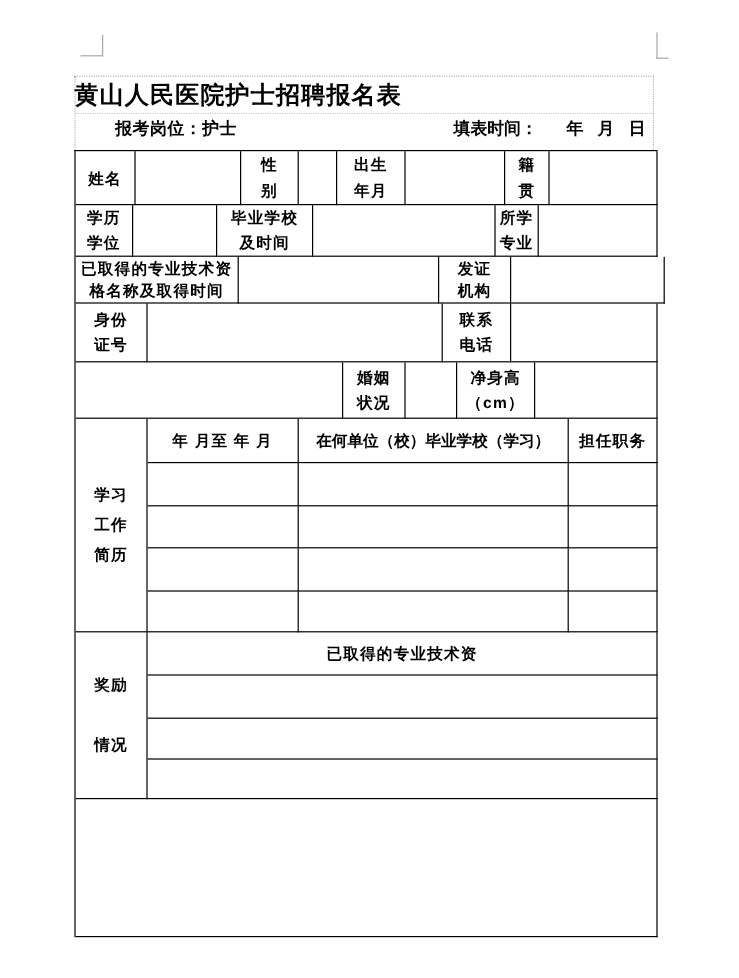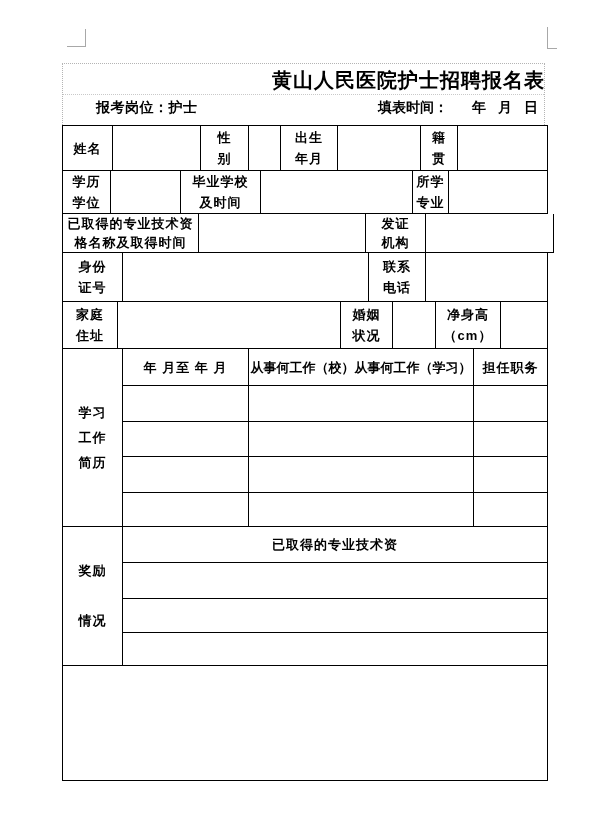--- a/index.html
+++ b/index.html
@@ -11,21 +11,21 @@
            border-right:1px solid #a8a8a8;border-bottom:1px solid #a8a8a8;}
   .mark-tr{position:absolute;left:547px;top:27px;width:9px;height:21px;
            border-left:1px solid #a8a8a8;border-bottom:1px solid #a8a8a8;}
 
   
   .tboundary{position:absolute;left:62px;top:63px;width:483px;height:62px;box-sizing:border-box;
              border-top:1px dotted #b4b4b4;border-left:1px dotted #b4b4b4;border-right:1px dotted #b4b4b4;}
   .tboundary .tb-divider{position:absolute;left:0;right:0;top:30px;border-top:1px dotted #c9c9c9;}
 
   .doc-title{position:absolute;left:62px;top:66px;width:483px;height:28px;line-height:28px;
-             text-align:right;font-size:20px;font-weight:bold;letter-spacing:1px;}
+             text-align:left;font-size:20px;font-weight:bold;letter-spacing:1px;}
 
   .subline{position:absolute;left:66px;top:99px;width:482px;height:22px;font-size:14px;font-weight:bold;margin-left:30px;}
   .subline .pos{position:absolute;left:0;top:0;letter-spacing:0.5px;}
   .subline .filltime{position:absolute;left:282px;top:0;}
   .subline .ft-part{display:inline-block;}
   .subline .ft-year{margin-left:24px;}
   .subline .ft-month{margin-left:12px;}
   .subline .ft-day{margin-left:12px;}
 
   
@@ -103,39 +103,37 @@
     <div class="row" style="height:49px">
       <div class="c" style="width:60px">身份
 证号</div>
       <div class="c" style="width:246px"></div>
       <div class="c" style="width:57px">联系
 电话</div>
       <div class="c" style="flex:1"></div>
     </div>
 
     <div class="row" style="height:47px">
-      <div class="c" style="width:55px">家庭
-住址</div>
       <div class="c" style="width:223px"></div>
       <div class="c" style="width:52px">婚姻
 状况</div>
       <div class="c" style="width:43px"></div>
       <div class="c" style="width:65px">净身高
 （cm）</div>
       <div class="c" style="flex:1"></div>
     </div>
 
     <div class="row" style="height:178px">
       <div class="c lh25" style="width:60px">学习
 工作
 简历</div>
       <div class="sub">
         <div class="row" style="height:37px">
           <div class="c" style="width:126px">年 月至 年 月</div>
-          <div class="c tight" style="width:225px">从事何工作（校）从事何工作（学习）</div>
+          <div class="c tight" style="width:225px">在何单位（校）毕业学校（学习）</div>
           <div class="c" style="flex:1">担任职务</div>
         </div>
         <div class="row" style="height:36px">
           <div class="c" style="width:126px"></div>
           <div class="c" style="width:225px"></div>
           <div class="c" style="flex:1"></div>
         </div>
         <div class="row" style="height:35px">
           <div class="c" style="width:126px"></div>
           <div class="c" style="width:225px"></div>

